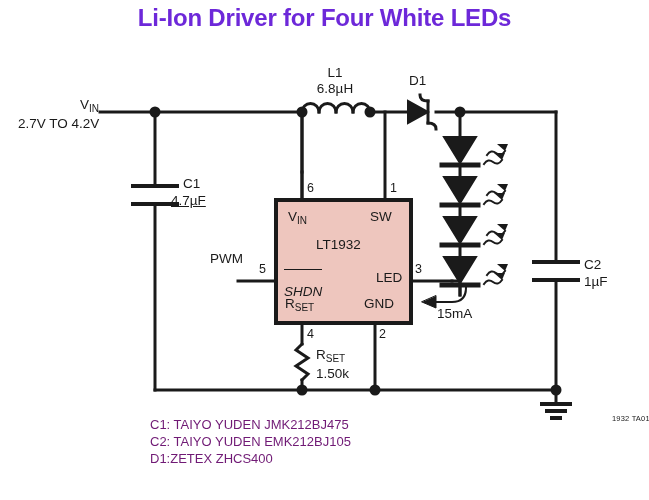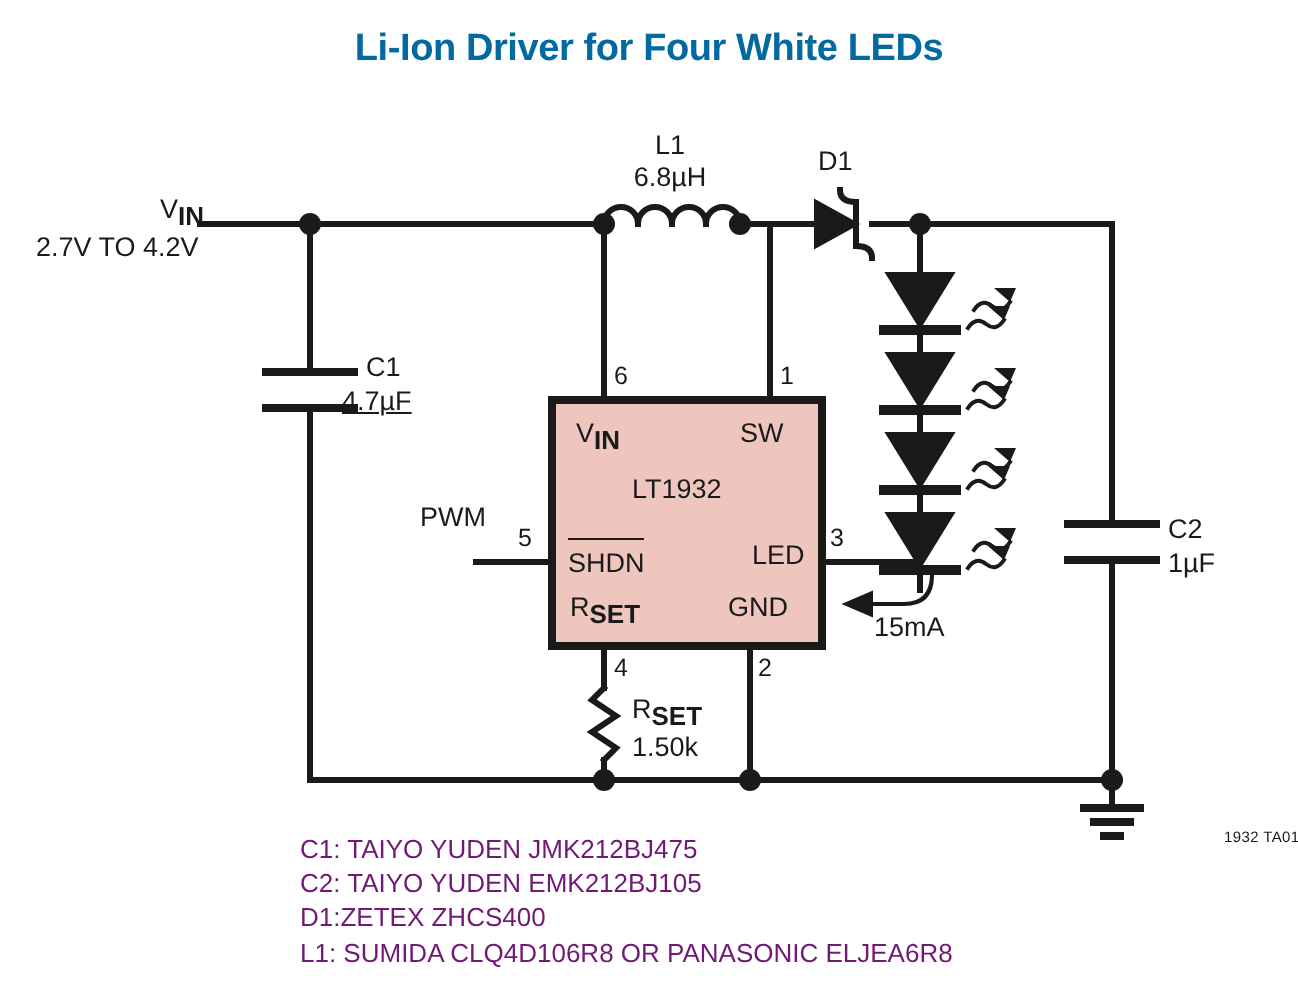--- a/index.html
+++ b/index.html
@@ -5,31 +5,31 @@
   html,body{margin:0;padding:0;background:#ffffff;}
   body{
     width:649px;height:500px;position:relative;overflow:hidden;
     font-family:"Liberation Sans", sans-serif;
     color:#1a1a1a;
   }
   #schematic-root{position:absolute;inset:0;}
   svg.sheet{position:absolute;left:0;top:0;width:649px;height:500px;}
 
   .title{
-    position:absolute;left:0;top:14px;width:649px;text-align:center;
-    font-size:19px;font-weight:bold;letter-spacing:-0.2px;color:#0369a1;
+    position:absolute;left:0;top:4px;width:649px;text-align:center;
+    font-size:24px;font-weight:bold;letter-spacing:-0.2px;color:#6d28d9;
   }
 
   .lbl{position:absolute;font-size:13.5px;line-height:14px;color:#1a1a1a;white-space:nowrap;}
   .lbl.sm{font-size:12.5px;}
   .lbl.tiny{font-size:7.5px;letter-spacing:.2px;}
   .lbl.right{text-align:right;}
   .lbl.ctr{text-align:center;}
-  .sub{font-size:13px;vertical-align:-0.28em;letter-spacing:0;font-weight:bold;}
-  .ovl{border-top:1.6px solid #1a1a1a;padding-top:4px;display:inline-block;line-height:15px;}
+  .sub{font-size:10px;vertical-align:-0.28em;letter-spacing:0;}
+  .ovl{border-top:1.6px solid #1a1a1a;padding-top:14px;display:inline-block;line-height:15px;font-style:italic;}
 
   .notes{position:absolute;left:150px;top:416px;font-size:13px;line-height:17.2px;color:#701a75;}
   .notes div{white-space:nowrap;}
 </style>
 </head>
 <body>
 
 <div id="schematic-root">
 
   <div class="title">Li-Ion Driver for Four White LEDs</div>
@@ -212,16 +212,15 @@
 
   <div class="lbl" style="left:584px;top:258px;">C2</div>
   <div class="lbl" style="left:584px;top:275px;">1µF</div>
 
   <div class="lbl tiny" style="left:580px;top:412px;margin-left:32px;">1932 TA01</div>
 
   <div class="notes">
     <div>C1: TAIYO YUDEN JMK212BJ475</div>
     <div>C2: TAIYO YUDEN EMK212BJ105</div>
     <div>D1:ZETEX ZHCS400</div>
-    <div>L1: SUMIDA CLQ4D106R8 OR PANASONIC ELJEA6R8</div>
   </div>
 
 </div>
 
 </body></html>

